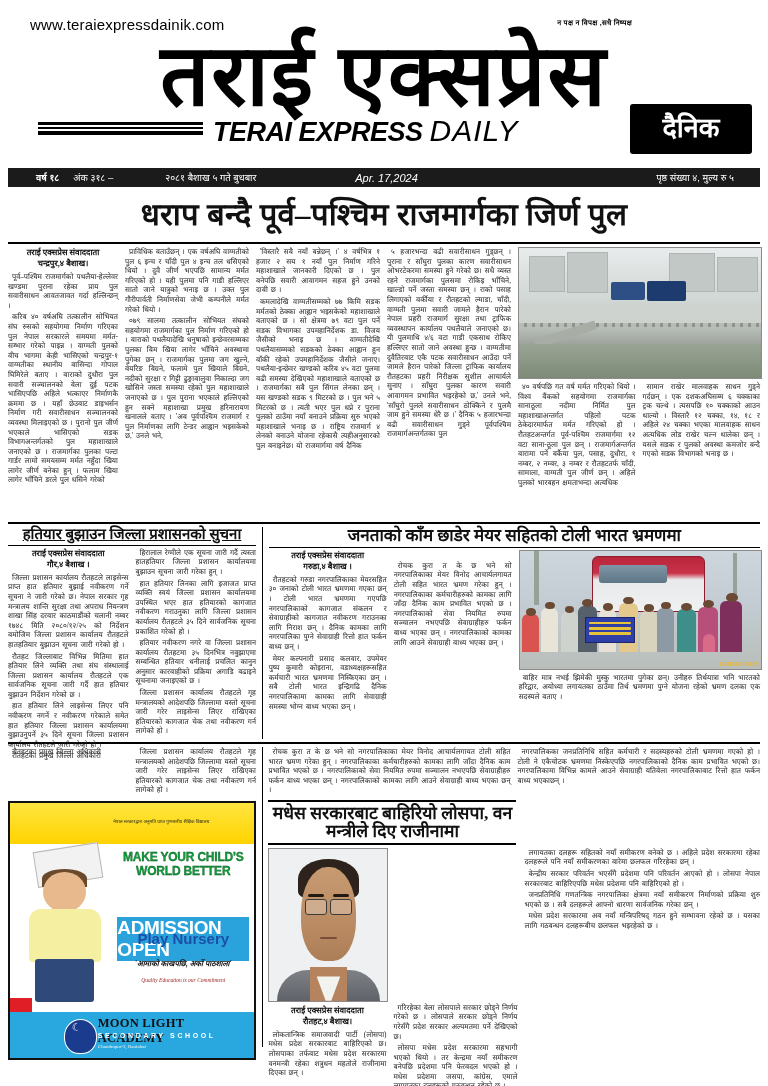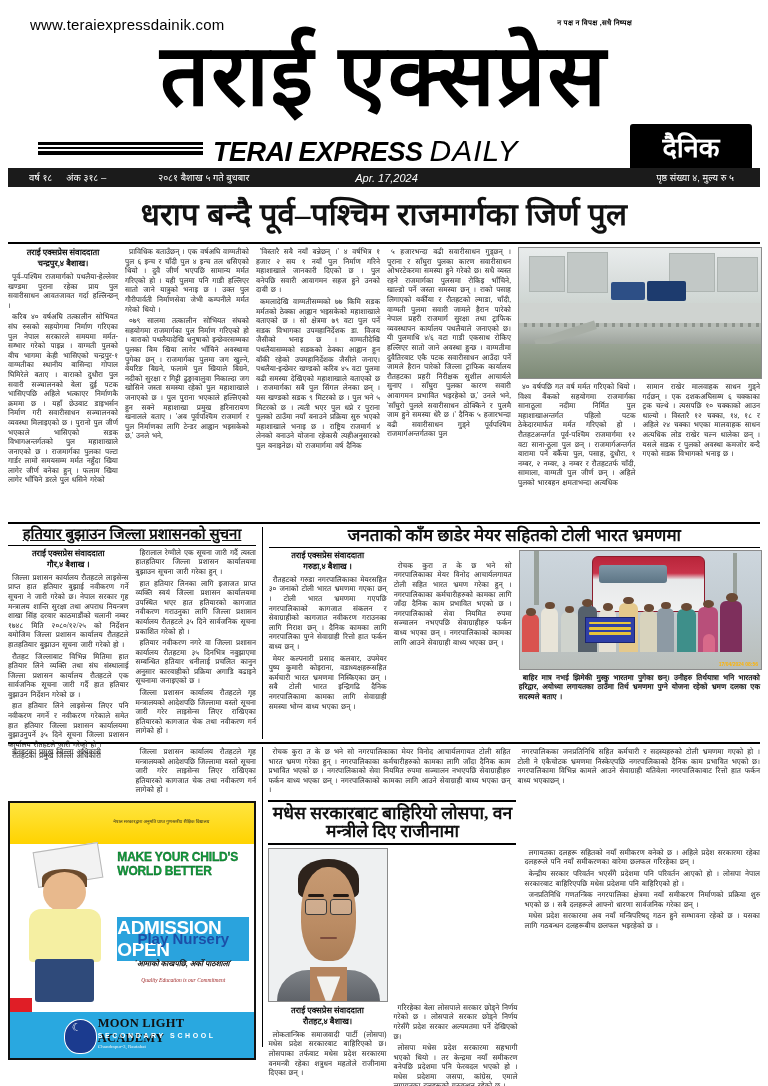--- a/index.html
+++ b/index.html
@@ -28,21 +28,21 @@
     text-align:center;
     font-family:"Liberation Serif", serif;
     font-weight:bold;
     font-size:86px;
     line-height:96px;
     letter-spacing:2px;
     color:#000;
     white-space:nowrap;
   }
   .mast-bottom{
-    position:absolute;left:0;right:0;top:124px;height:38px;
+    position:absolute;left:0;right:0;top:104px;height:38px;
   }
   .rule-stack{position:absolute;left:30px;top:12px;width:165px;}
   .rule-stack div{background:#000;margin-bottom:2px;}
   .r1{height:3px;} .r2{height:2px;} .r3{height:4px;}
   .mast-en{
     position:absolute;left:205px;top:4px;
     font-family:"Liberation Sans", sans-serif;
     font-weight:bold;font-style:italic;
     font-size:27px;letter-spacing:-0.5px;
     color:#000;
@@ -62,21 +62,21 @@
 
   
   .infobar{
     position:relative;
     height:19px;background:#1b1b1b;color:#fff;
     display:flex;align-items:center;
     font-size:9.5px;
     margin-top:2px;
   }
   .infobar .ib{padding:0 6px;white-space:nowrap;}
-  .ib-year{margin-left:15px;}
+  .ib-year{margin-left:22px;font-weight:bold;}
   .ib-issue{margin-left:2px;}
   .ib-date{margin-left:40px;}
   .ib-eng{
     position:absolute;left:50%;transform:translateX(-46%);
     font-style:italic;font-size:11px;font-family:"Liberation Sans",sans-serif;
   }
   .ib-price{position:absolute;right:26px;font-size:9.5px;}
 
   
   .lead-headline{
@@ -186,21 +186,21 @@
   .kid-book{position:absolute;left:22%;top:0;width:62%;height:22%;
     background:#f2f2f2;border:1px solid #b9b9b9;transform:rotate(-9deg);}
   .kid-head{position:absolute;left:30%;top:16%;width:42%;height:26%;
     background:#e8b98d;border-radius:50%;}
   .kid-hair{position:absolute;left:29%;top:14%;width:44%;height:12%;background:#6b4a2c;border-radius:50% 50% 0 0;}
   .kid-shirt{position:absolute;left:16%;top:40%;width:70%;height:34%;
     background:#f5efa2;border-radius:12px 12px 4px 4px;}
   .kid-pants{position:absolute;left:22%;top:72%;width:58%;height:28%;background:#2f4a7a;border-radius:3px;}
   .ad-headline{
     position:absolute;left:44%;right:2%;top:4%;
-    font-size:12px;font-weight:bold;color:#0f9d3a;
+    font-size:12px;font-weight:bold;text-align:center;color:#0f9d3a;
     letter-spacing:-0.2px;-webkit-text-stroke:0.3px #064d1c;
     font-family:"Liberation Sans",sans-serif;
   }
   .ad-blueband{
     position:absolute;left:44%;right:2%;top:22%;height:26%;
     background:#2aa3dd;display:flex;align-items:center;justify-content:center;margin-top:36px;
   }
   .ad-blueband span{
     font-size:19px;font-weight:bold;color:#fff;letter-spacing:-0.4px;
     font-family:"Liberation Sans",sans-serif;
@@ -388,21 +388,21 @@
           <div class="body-txt">
             <p>रौतहटको गरुडा नगरपालिकाका मेयरसहित ३० जनाको टोली भारत भ्रमणमा गएका छन् । टोली भारत भ्रमणमा गएपछि नगरपालिकाको कागजात संकलन र सेवाग्राहीको कागजात नवीकरण गराउनका लागि निराश छन् । दैनिक कामका लागि नगरपालिका पुग्ने सेवाग्राही रित्तो हात फर्कन बाध्य छन् ।</p>
             <p>मेयर कल्पनारी प्रसाद कलवार, उपमेयर पुष्प कुमारी कोइराना, वडाध्यक्षहरूसहित कर्मचारी भारत भ्रमणमा निस्किएका छन् । सबै टोली भारत इन्द्रिगढि दैनिक नगरपालिकामा कामका लागि सेवाग्राही समस्या भोग्न बाध्य भएका छन् ।</p>
           </div>
         </div>
         <div class="col" style="flex:0 0 118px;">
           <div class="body-txt" style="margin-top:11px;">
             <p>रोचक कुरा त के छ भने सो नगरपालिकाका मेयर विनोद आचार्यलगायत टोली सहित भारत भ्रमण गरेका हुन् । नगरपालिकाका कर्मचारीहरुको कामका लागि जाँदा दैनिक काम प्रभावित भएको छ । नगरपालिकाको सेवा नियमित रुपमा सञ्चालन नभएपछि सेवाग्राहीहरु फर्कन बाध्य भएका छन् । नगरपालिकाको कामका लागि आउने सेवाग्राही बाध्य भएका छन् ।</p>
           </div>
         </div>
-        <div class="col" style="flex:1 1 auto;font-weight:bold;">
+        <div class="col" style="flex:1 1 auto;">
           <div class="photo" style="height:118px;width:100%;">
             <div class="bus-bg"></div>
             <div class="pole" style="left:6%;top:0;width:2%;height:46%;"></div>
             <div class="pole" style="right:10%;top:2%;width:1.5%;height:40%;"></div>
             <div class="bus-body"></div>
             <div class="bus-windshield"></div>
             <div class="crowd">
               <div class="person" style="left:1%;width:7%;height:62%;background:#d9534f;"></div>
               <div class="head" style="left:2.6%;bottom:60%;width:4%;height:12%;"></div>
               <div class="person" style="left:9%;width:7%;height:72%;background:#e8e4d8;"></div>

